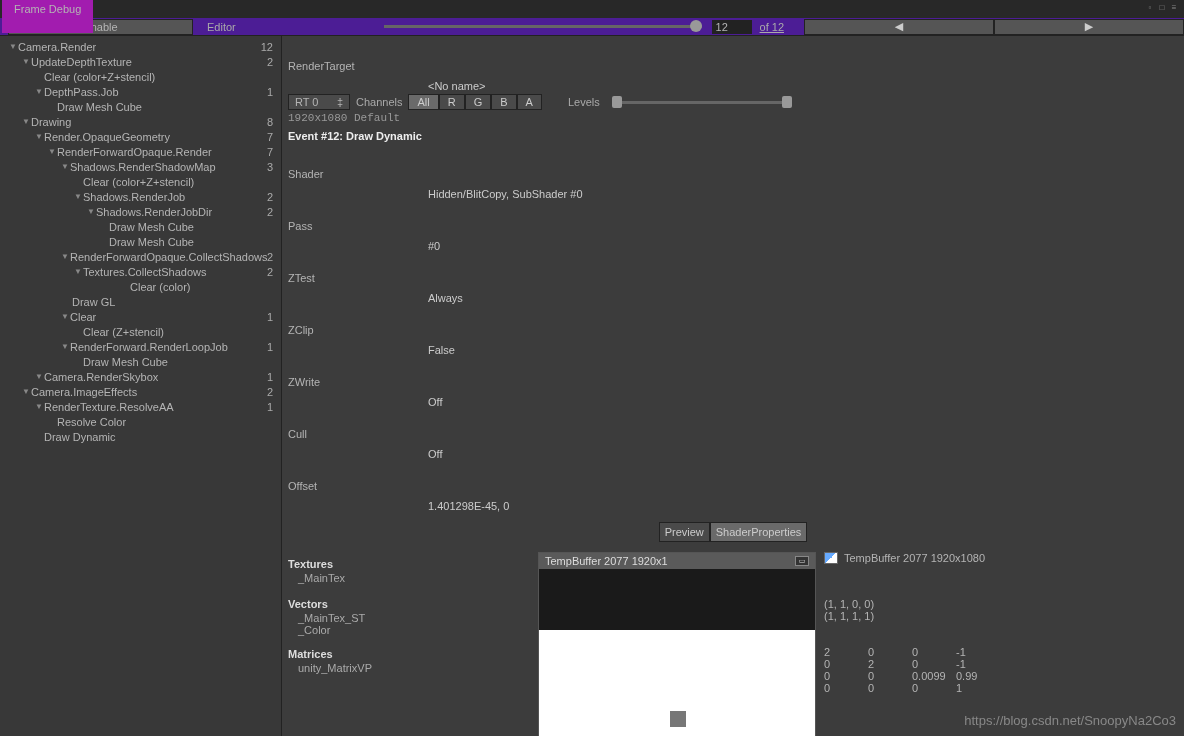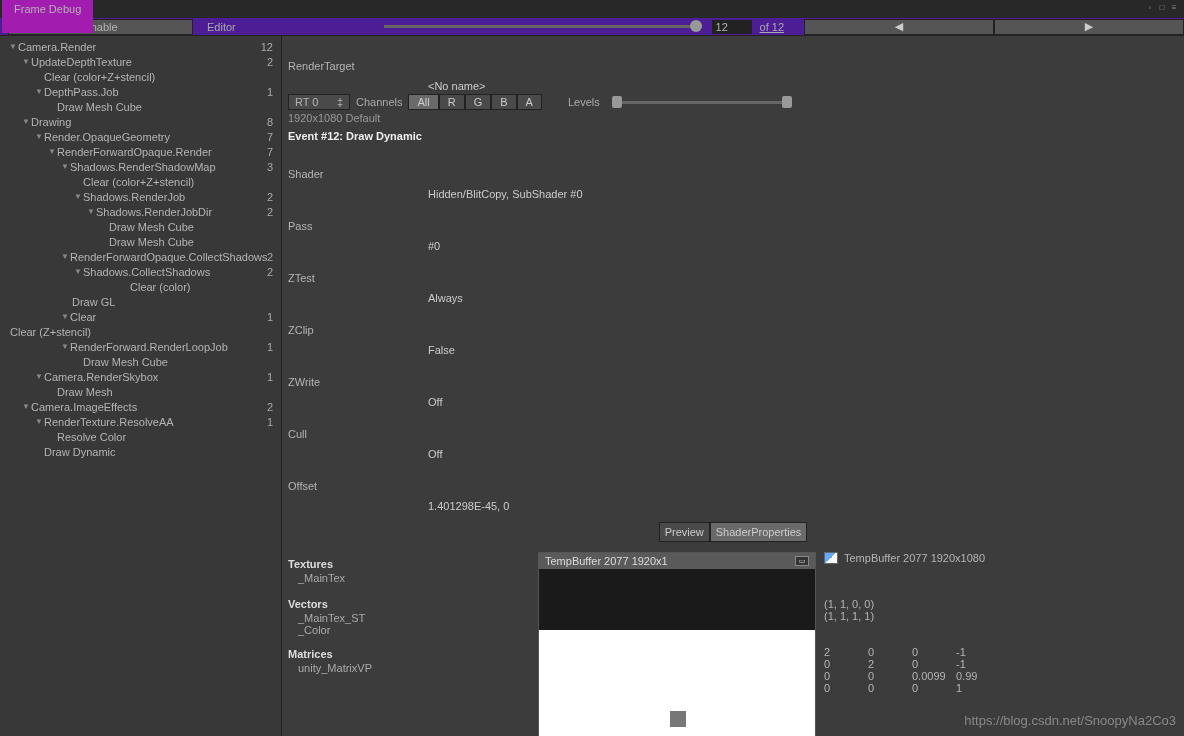--- a/index.html
+++ b/index.html
@@ -32,21 +32,21 @@
 .rt-row { display: flex; align-items: center; gap: 6px; margin-top: 2px; }
 .rt-dropdown { background: #4a4a4a; border: 1px solid #222; padding: 1px 6px; width: 62px; display: flex; justify-content: space-between; }
 .channels-lbl { color: #aaa; }
 .ch-btns { display: flex; }
 .ch-btn { background: #4a4a4a; border: 1px solid #222; padding: 1px 8px; color: #ccc; }
 .ch-btn.active { background: #6a6a6a; }
 .levels-lbl { margin-left: 20px; color: #aaa; }
 .levels-slider { width: 180px; height: 3px; background: #666; position: relative; margin-left: 6px; }
 .levels-thumb-l { position: absolute; left: 0; top: -5px; width: 10px; height: 12px; background: #999; border-radius: 2px; }
 .levels-thumb-r { position: absolute; right: 0; top: -5px; width: 10px; height: 12px; background: #999; border-radius: 2px; }
-.res-info { color: #999; margin-top: 2px; }
+.res-info { color: #999; margin-top: 2px; font-family: Liberation Mono, monospace; }
 .event-title { color: #eee; font-weight: bold; margin: 6px 0; }
 .tabs-row { display: flex; justify-content: center; margin: 10px 0; }
 .ptab { background: #4a4a4a; border: 1px solid #222; padding: 3px 5px; color: #ccc; cursor: pointer; }
 .ptab.active { background: #6a6a6a; }
 .section-header { color: #ddd; font-weight: bold; margin: 6px 0 2px 0; }
 .prop-name { margin-left: 10px; color: #aaa; }
 .prop-cols { display: flex; }
 .prop-left { width: 250px; }
 .prop-right { flex: 1; }
 .preview-box { width: 278px; height: 290px; border: 1px solid #555; background: #1a1a1a; position: relative; }
@@ -163,62 +163,57 @@
           <span class="tree-label">Draw Mesh Cube</span>
           <span class="tree-count"></span>
         </div>
         <div class="tree-row" style="padding-left: 60px;">
           <span class="tree-arrow">▼</span>
           <span class="tree-label">RenderForwardOpaque.CollectShadows</span>
           <span class="tree-count">2</span>
         </div>
         <div class="tree-row" style="padding-left: 73px;">
           <span class="tree-arrow">▼</span>
-          <span class="tree-label">Shadows.CollectShadows</span>
+          <span class="tree-label">Textures.CollectShadows</span>
           <span class="tree-count">2</span>
         </div>
         <div class="tree-row" style="padding-left: 120px;">
           <span class="tree-arrow"></span>
           <span class="tree-label">Clear (color)</span>
           <span class="tree-count"></span>
         </div>
         <div class="tree-row" style="padding-left: 62px;">
           <span class="tree-arrow"></span>
           <span class="tree-label">Draw GL</span>
           <span class="tree-count"></span>
         </div>
         <div class="tree-row" style="padding-left: 60px;">
           <span class="tree-arrow">▼</span>
           <span class="tree-label">Clear</span>
           <span class="tree-count">1</span>
         </div>
-        <div class="tree-row" style="">
+        <div class="tree-row" style="padding-left: 73px;">
           <span class="tree-arrow"></span>
           <span class="tree-label">Clear (Z+stencil)</span>
           <span class="tree-count"></span>
         </div>
         <div class="tree-row" style="padding-left: 60px;">
           <span class="tree-arrow">▼</span>
           <span class="tree-label">RenderForward.RenderLoopJob</span>
           <span class="tree-count">1</span>
         </div>
         <div class="tree-row" style="padding-left: 73px;">
           <span class="tree-arrow"></span>
           <span class="tree-label">Draw Mesh Cube</span>
           <span class="tree-count"></span>
         </div>
         <div class="tree-row" style="padding-left: 34px;">
           <span class="tree-arrow">▼</span>
           <span class="tree-label">Camera.RenderSkybox</span>
           <span class="tree-count">1</span>
-        </div>
-        <div class="tree-row" style="padding-left: 47px;">
-          <span class="tree-arrow"></span>
-          <span class="tree-label">Draw Mesh</span>
-          <span class="tree-count"></span>
         </div>
         <div class="tree-row" style="padding-left: 21px;">
           <span class="tree-arrow">▼</span>
           <span class="tree-label">Camera.ImageEffects</span>
           <span class="tree-count">2</span>
         </div>
         <div class="tree-row" style="padding-left: 34px;">
           <span class="tree-arrow">▼</span>
           <span class="tree-label">RenderTexture.ResolveAA</span>
           <span class="tree-count">1</span>

